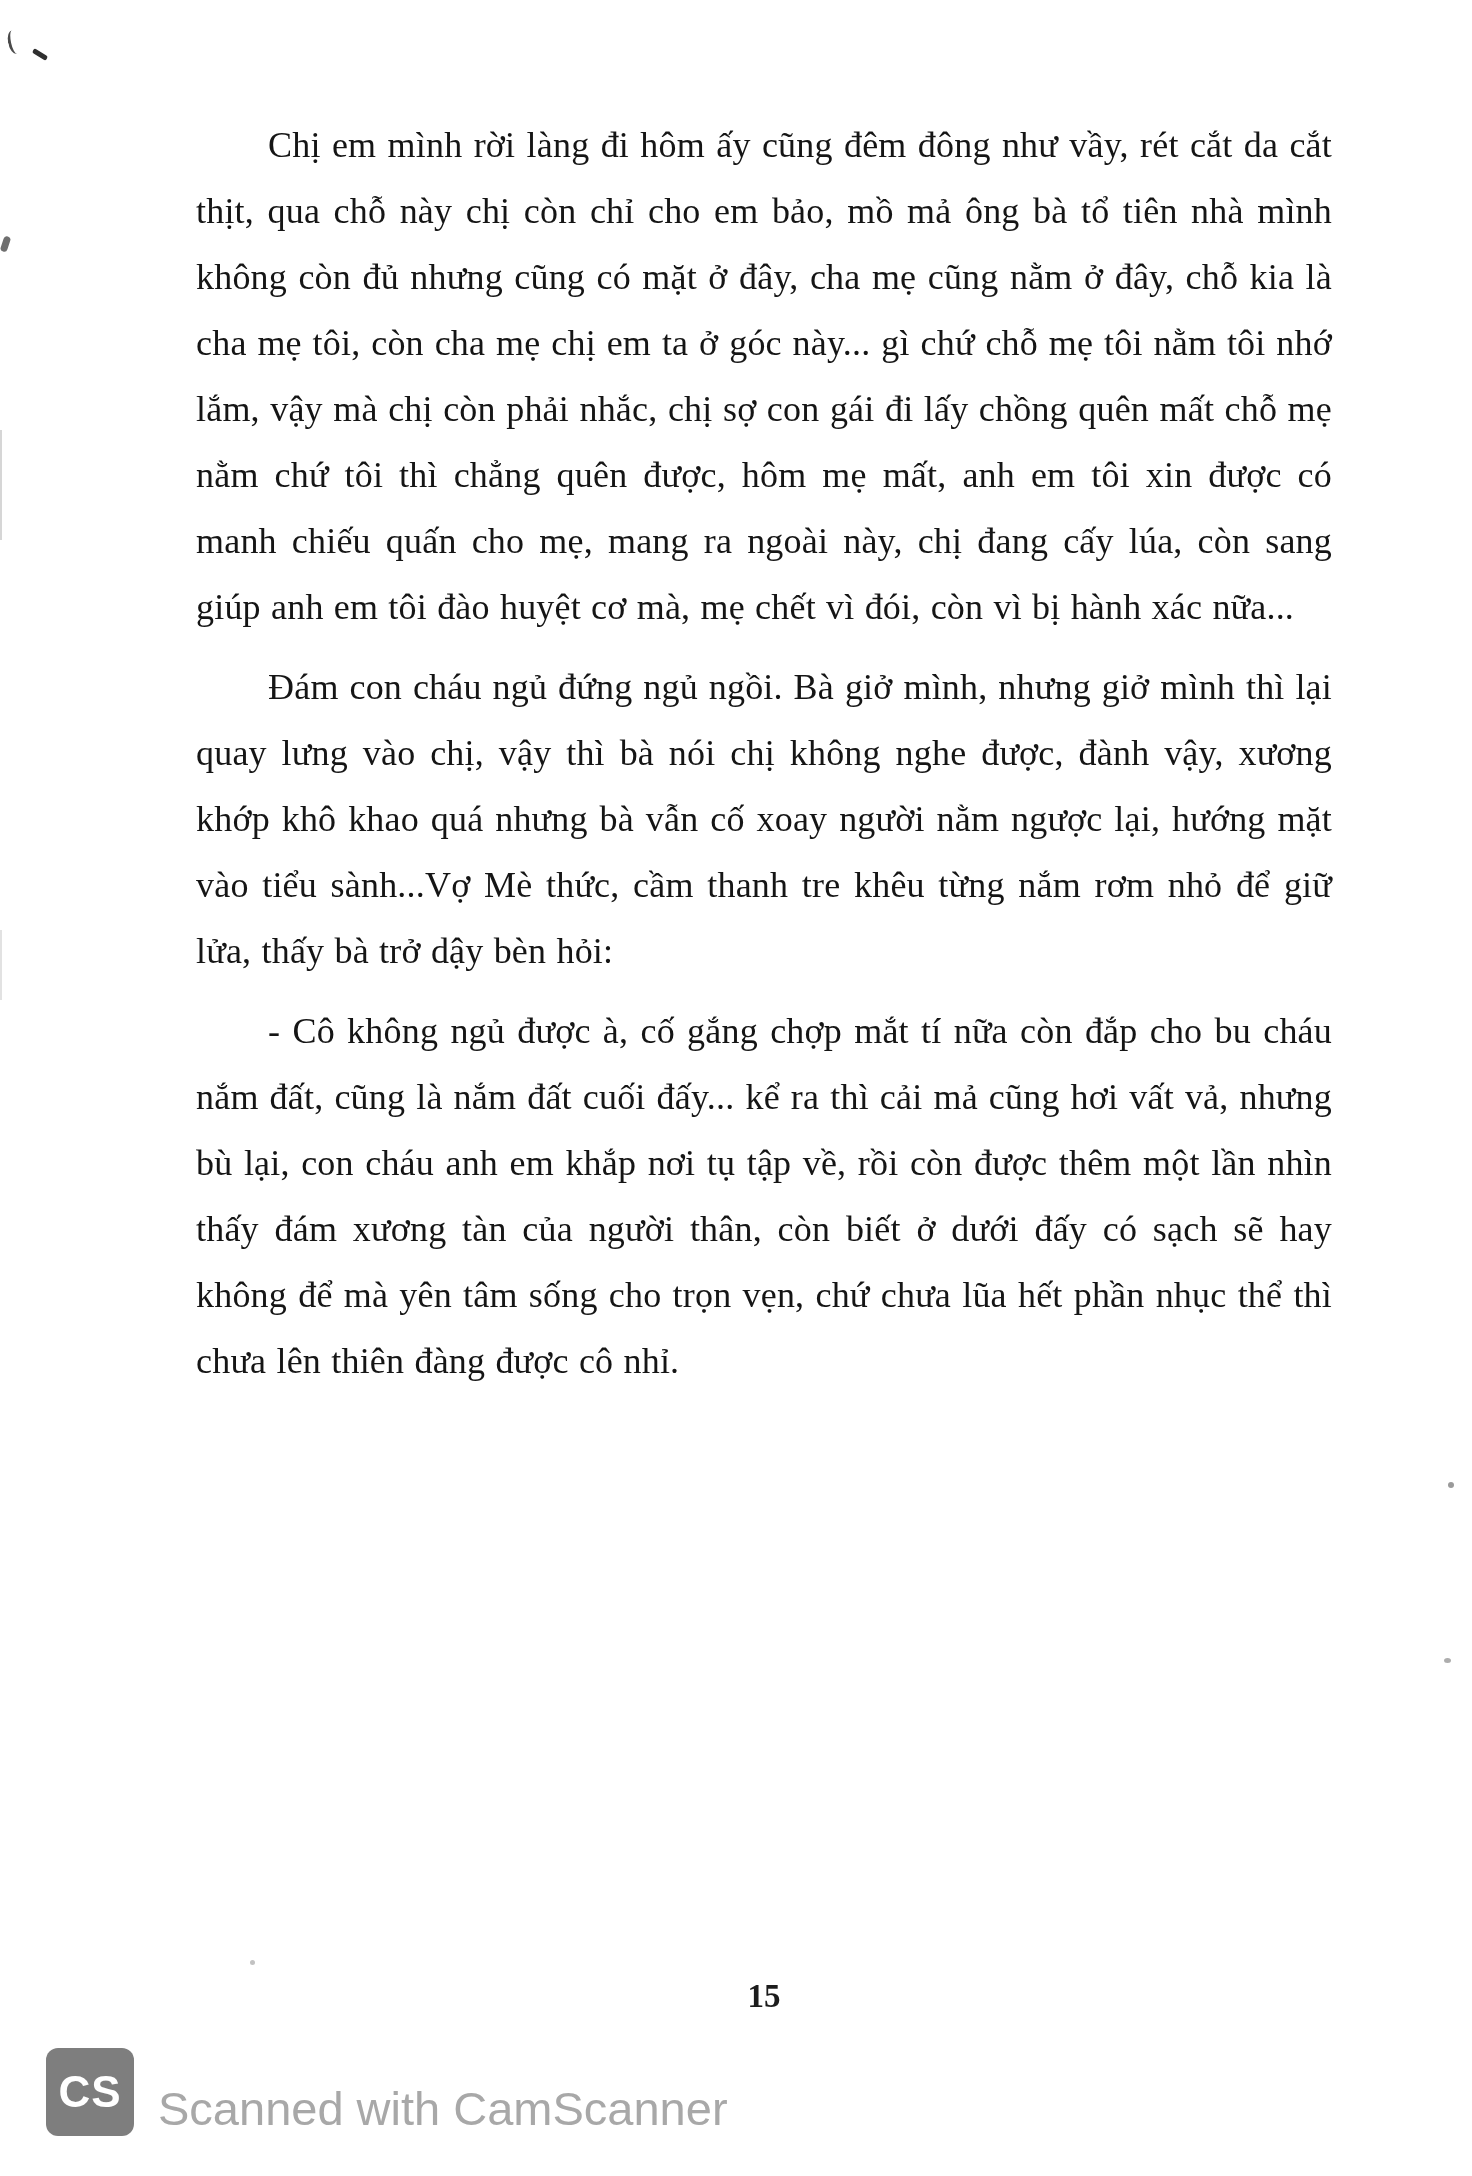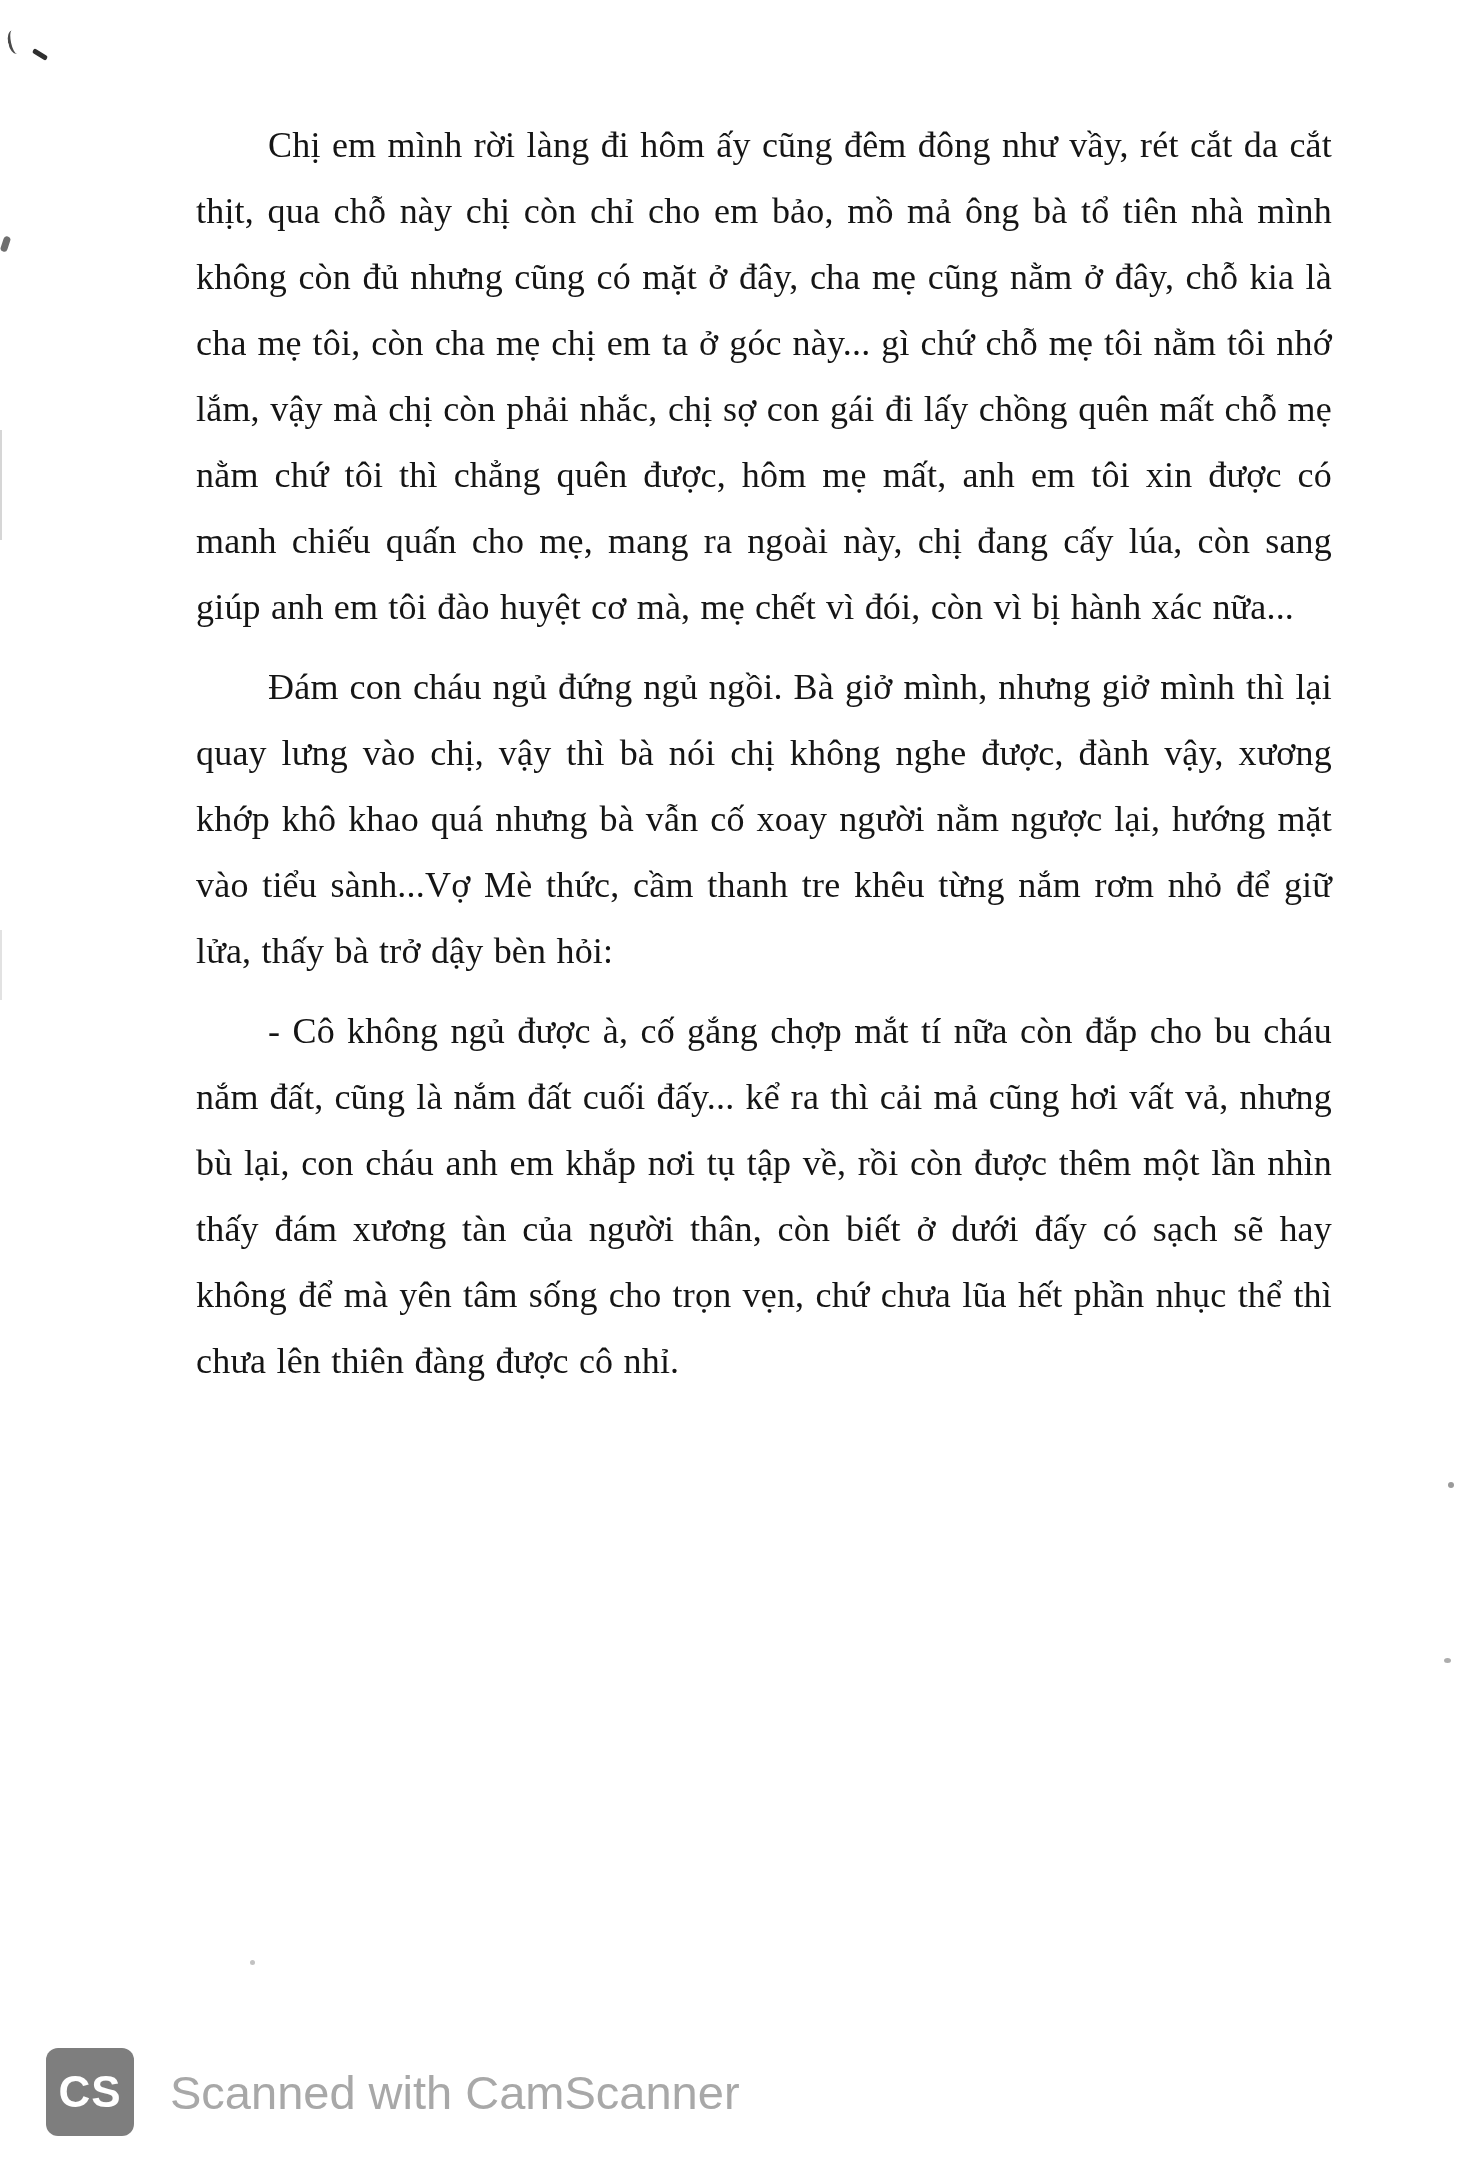--- a/index.html
+++ b/index.html
@@ -47,22 +47,22 @@
     font-size: 33px;
     font-weight: 700;
     color: #1c1c1c;
   }
   
   .camscanner {
     position: absolute;
     left: 46px;
     top: 2048px;
     display: flex;
-    align-items: center;
-    gap: 36px;
+    align-items: flex-end;
+    gap: 24px;
   }
   .cs-logo {
     width: 88px;
     height: 88px;
     background: #7e7e7e;
     color: #ffffff;
     border-radius: 12px;
     display: flex;
     align-items: center;
     justify-content: center;
@@ -103,19 +103,20 @@
   <div class="artifact a6"></div>
   <div class="artifact a7"></div>
   <div class="artifact a8"></div>
 
   <main class="text-block">
     <p class="para">Chị em mình rời làng đi hôm ấy cũng đêm đông như vầy, rét cắt da cắt thịt, qua chỗ này chị còn chỉ cho em bảo, mồ mả ông bà tổ tiên nhà mình không còn đủ nhưng cũng có mặt ở đây, cha mẹ cũng nằm ở đây, chỗ kia là cha mẹ tôi, còn cha mẹ chị em ta ở góc này... gì chứ chỗ mẹ tôi nằm tôi nhớ lắm, vậy mà chị còn phải nhắc, chị sợ con gái đi lấy chồng quên mất chỗ mẹ nằm chứ tôi thì chẳng quên được, hôm mẹ mất, anh em tôi xin được có manh chiếu quấn cho mẹ, mang ra ngoài này, chị đang cấy lúa, còn sang giúp anh em tôi đào huyệt cơ mà, mẹ chết vì đói, còn vì bị hành xác nữa...</p>
     <p class="para">Đám con cháu ngủ đứng ngủ ngồi. Bà giở mình, nhưng giở mình thì lại quay lưng vào chị, vậy thì bà nói chị không nghe được, đành vậy, xương khớp khô khao quá nhưng bà vẫn cố xoay người nằm ngược lại, hướng mặt vào tiểu sành...Vợ Mè thức, cầm thanh tre khêu từng nắm rơm nhỏ để giữ lửa, thấy bà trở dậy bèn hỏi:</p>
     <p class="para">- Cô không ngủ được à, cố gắng chợp mắt tí nữa còn đắp cho bu cháu nắm đất, cũng là nắm đất cuối đấy... kể ra thì cải mả cũng hơi vất vả, nhưng bù lại, con cháu anh em khắp nơi tụ tập về, rồi còn được thêm một lần nhìn thấy đám xương tàn của người thân, còn biết ở dưới đấy có sạch sẽ hay không để mà yên tâm sống cho trọn vẹn, chứ chưa lũa hết phần nhục thể thì chưa lên thiên đàng được cô nhỉ.</p>
   </main>
 
+  <div class="page-number">15</div>
 
   <div class="camscanner">
     <span class="cs-logo">CS</span>
     <span class="cs-text">Scanned with CamScanner</span>
   </div>
 
 </div>
 
 </body></html>

